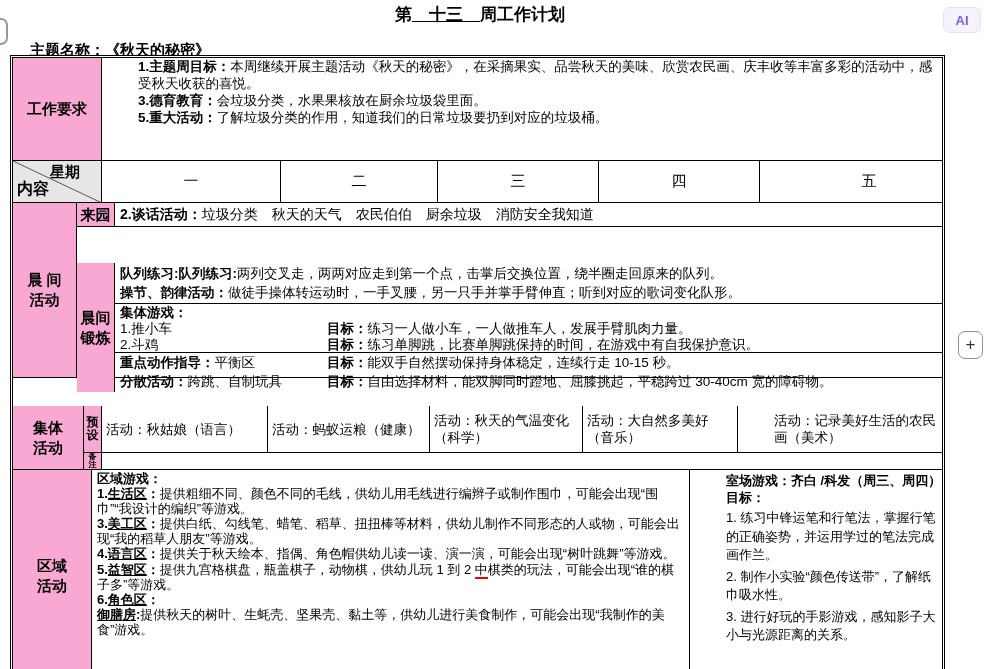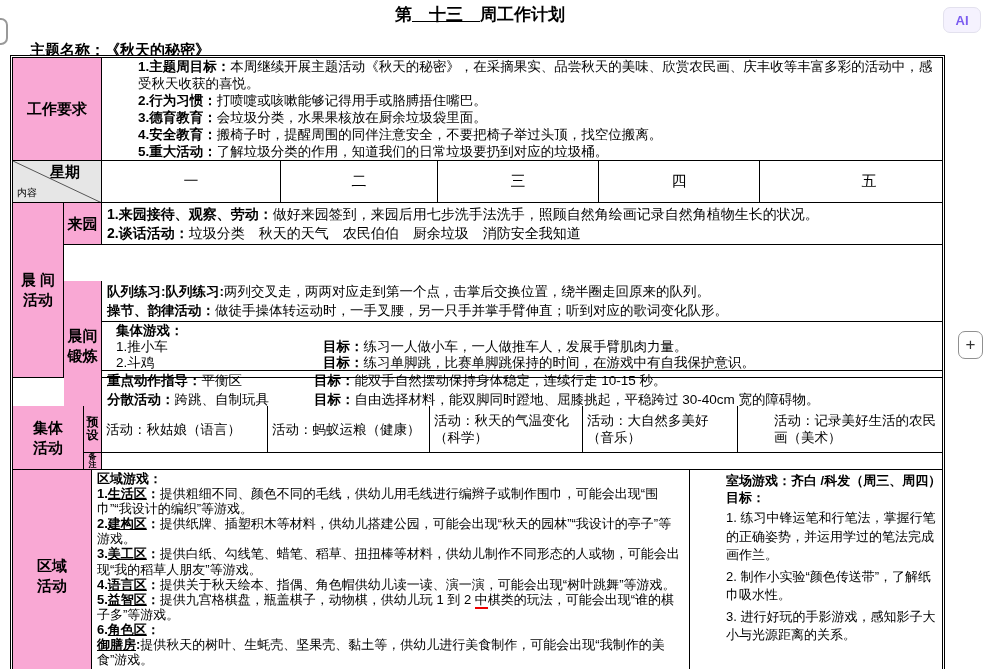--- a/index.html
+++ b/index.html
@@ -59,35 +59,35 @@
   
   .rowA { height: 103px; }
   .lblA { width: 89px; }
   .contentA { flex: 1; padding: 1px 5px; font-size: 13.5px; line-height: 16.9px; }
 
   
   .rowB { height: 42px; }
   .diag { width: 89px; position: relative; background: #e6e6e6; border-right: 1px solid #000; overflow: hidden; }
   .diag svg { position: absolute; left: 0; top: 0; }
   .diag .corner-top { position: absolute; top: 2px; left: 37px; font-weight: bold; font-size: 15px; }
-  .diag .corner-bottom { position: absolute; bottom: 2px; left: 4px; font-weight: normal; font-size: 10px; }
+  .diag .corner-bottom { position: absolute; bottom: 2px; left: 4px; font-weight: bold; font-size: 16px; }
   .day { display: flex; align-items: center; justify-content: center; font-size: 15px; }
   .d1 { width: 179px; } .d2 { width: 157px; } .d3 { width: 161px; } .d4 { width: 161px; } .d5 { flex: 1; }
 
   
   .rowC { height: 175px; }
-  .lblC { width: 51px; }
+  .lblC { width: 64px; }
   .cCol { flex: 1; display: flex; flex-direction: column; gap: 36px; }
   .c1 { height: 42px; display: flex; border-bottom: 1px solid #000; }
   .c2 { flex: 1; display: flex; }
   .subLbl { width: 38px; }
   .cCont { flex: 1; padding: 2px 5px; font-size: 14px; line-height: 19px; overflow: hidden; }
   .eCol { flex: 1; display: flex; flex-direction: column; }
   .e1 { height: 41px; border-bottom: 1px solid #000; padding: 1px 5px; font-size: 13.5px; line-height: 19px; overflow: hidden; }
-  .e2 { height: 49px; border-bottom: 1px solid #000; padding: 1px 14px; font-size: 13.5px; line-height: 15.8px; overflow: hidden; }
+  .e2 { height: 49px; border-bottom: 1px solid #000; padding: 1px 5px; font-size: 13.5px; line-height: 15.8px; overflow: hidden; }
   .e3 { flex: 1; padding: 1px 5px; font-size: 13.5px; line-height: 18.5px; overflow: hidden; }
   .goal-line { white-space: nowrap; }
   .gl-left { display: inline-block; width: 207px; white-space: nowrap; vertical-align: top; }
 
   
   .rowD { height: 64px; margin-top: 28px; }
   .lblD { width: 71px; }
   .dCol { flex: 1; display: flex; flex-direction: column; }
   .presetRow { height: 48px; display: flex; border-bottom: 1px solid #000; }
   .noteRow { flex: 1; display: flex; }
@@ -127,23 +127,21 @@
 </div>
 
 <div class="tbl">
 
   <div class="row rowA">
     <div class="cell lbl lblA">
         <span>工作要求</span>
       </div>
     <div class="cell last contentA">
       <div><span class="b">1.主题周目标：</span><span>本周继续开展主题活动《秋天的秘密》，在采摘果实、品尝秋天的美味、欣赏农民画、庆丰收等丰富多彩的活动中，感受秋天收获的喜悦。</span></div>
-      <div><span class="b">2.行为习惯：</span><span>打喷嚏或咳嗽能够记得用手或胳膊捂住嘴巴。</span></div>
       <div><span class="b">3.德育教育：</span><span>会垃圾分类，水果果核放在厨余垃圾袋里面。</span></div>
-      <div><span class="b">4.安全教育：</span><span>搬椅子时，提醒周围的同伴注意安全，不要把椅子举过头顶，找空位搬离。</span></div>
       <div><span class="b">5.重大活动：</span><span>了解垃圾分类的作用，知道我们的日常垃圾要扔到对应的垃圾桶。</span></div>
     </div>
   </div>
 
   <div class="row rowB">
     <div class="diag">
       <svg width="89" height="42">
           <line x1="0" y1="0" x2="89" y2="42" stroke="#555" stroke-width="1"></line>
         </svg>
       <span class="corner-top">星期</span>
@@ -160,21 +158,20 @@
     <div class="cell lbl lblC">
       <span>晨 间</span>
       <span>活动</span>
     </div>
     <div class="cCol">
       <div class="c1">
         <div class="cell lbl subLbl">
             <span>来园</span>
           </div>
         <div class="cCont">
-          <div><span class="b">1.来园接待、观察、劳动：</span><span>做好来园签到，来园后用七步洗手法洗手，照顾自然角绘画记录自然角植物生长的状况。</span></div>
           <div><span class="b">2.谈话活动：</span><span>垃圾分类　秋天的天气　农民伯伯　厨余垃圾　消防安全我知道</span></div>
         </div>
       </div>
       <div class="c2">
         <div class="cell lbl subLbl">
           <span>晨间</span>
           <span>锻炼</span>
         </div>
         <div class="eCol">
           <div class="e1">
@@ -233,21 +230,20 @@
   </div>
 
   <div class="row rowE">
     <div class="cell lbl lblE">
       <span>区域</span>
       <span>活动</span>
     </div>
     <div class="cell areaCont">
       <div class="b">区域游戏：</div>
       <div><span class="b">1.</span><span class="rname">生活区</span><span class="b">：</span><span>提供粗细不同、颜色不同的毛线，供幼儿用毛线进行编辫子或制作围巾，可能会出现“围巾”“我设计的编织”等游戏。</span></div>
-      <div><span class="b">2.</span><span class="rname">建构区</span><span class="b">：</span><span>提供纸牌、插塑积木等材料，供幼儿搭建公园，可能会出现“秋天的园林”“我设计的亭子”等游戏。</span></div>
       <div><span class="b">3.</span><span class="rname">美工区</span><span class="b">：</span><span>提供白纸、勾线笔、蜡笔、稻草、扭扭棒等材料，供幼儿制作不同形态的人或物，可能会出现“我的稻草人朋友”等游戏。</span></div>
       <div><span class="b">4.</span><span class="rname">语言区</span><span class="b">：</span><span>提供关于秋天绘本、指偶、角色帽供幼儿读一读、演一演，可能会出现“树叶跳舞”等游戏。</span></div>
       <div><span class="b">5.</span><span class="rname">益智区</span><span class="b">：</span><span>提供九宫格棋盘，瓶盖棋子，动物棋，供幼儿玩 1 到 2 </span><span class="redline">中</span><span>棋类的玩法，可能会出现“谁的棋子多”等游戏。</span></div>
       <div><span class="b">6.</span><span class="rname">角色区</span><span class="b">：</span><span></span></div>
       <div><span class="b"></span><span class="rname">御膳房</span><span class="b">:</span><span>提供秋天的树叶、生蚝壳、坚果壳、黏土等，供幼儿进行美食制作，可能会出现“我制作的美食”游戏。</span></div>
     </div>
     <div class="cell last room">
       <div class="room-title">室场游戏：齐白 /科发（周三、周四）</div>
       <div class="b">目标：</div>
       <div class="ritem">1. 练习中锋运笔和行笔法，掌握行笔的正确姿势，并运用学过的笔法完成画作兰。</div>

